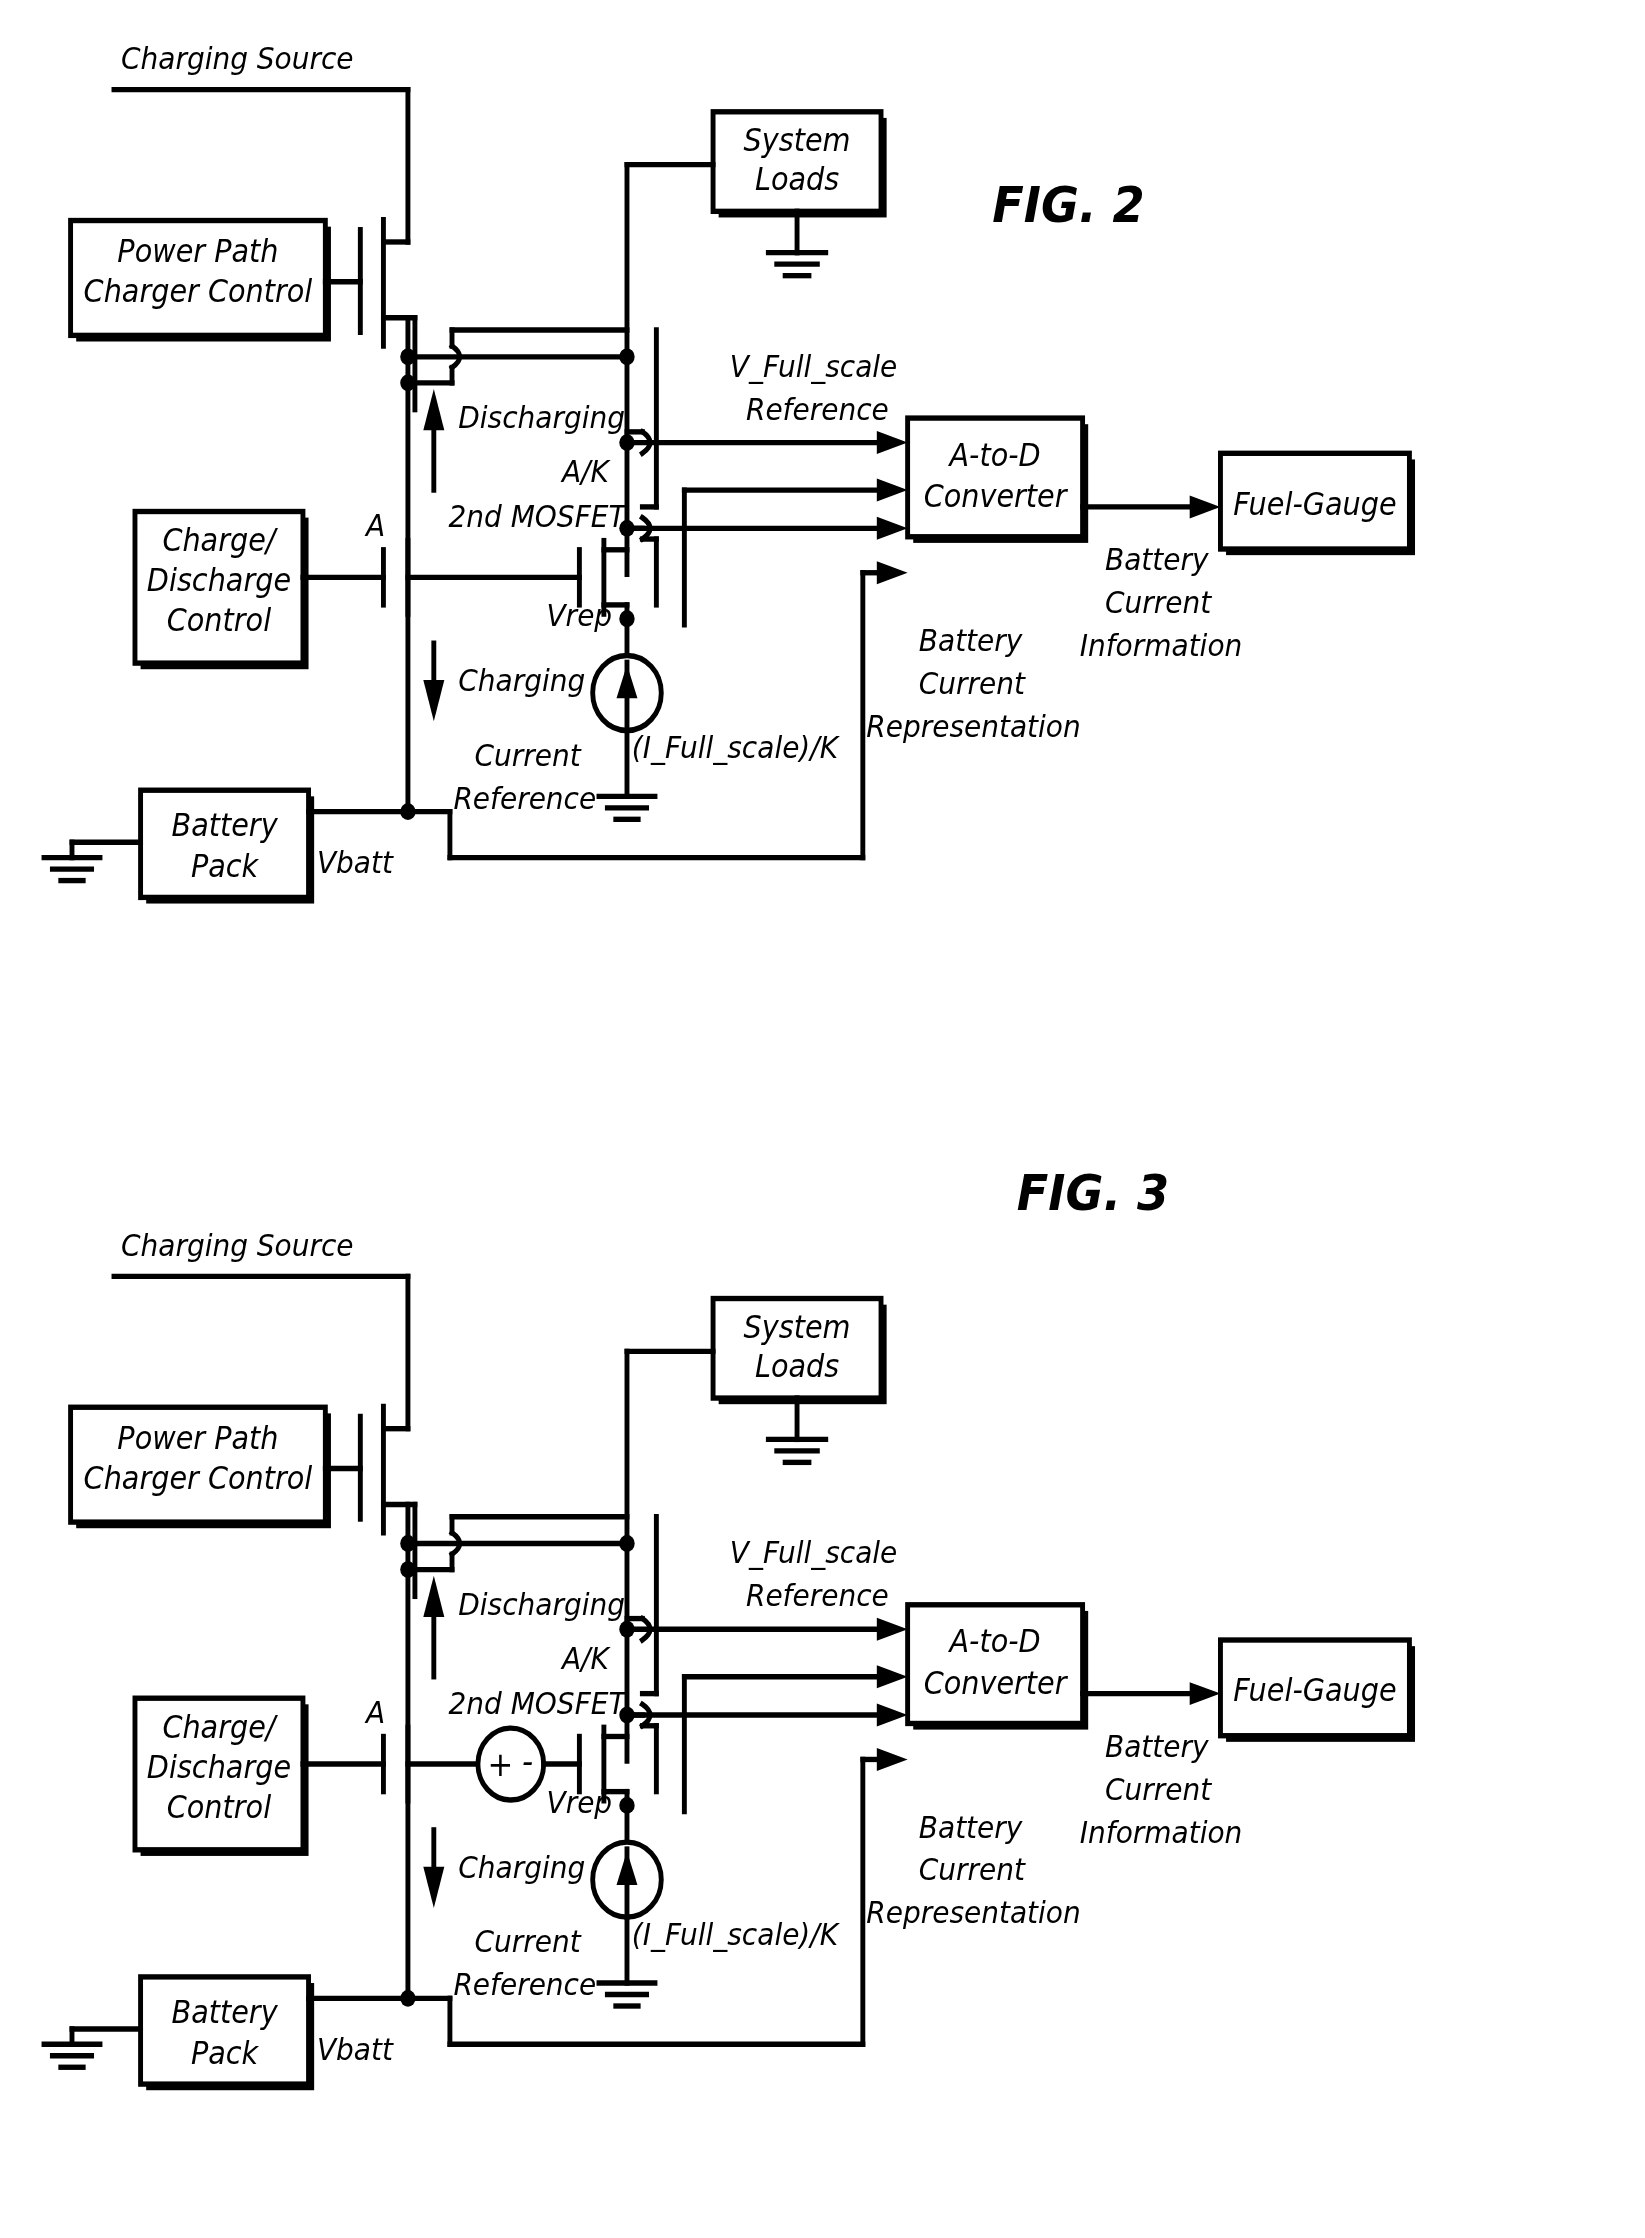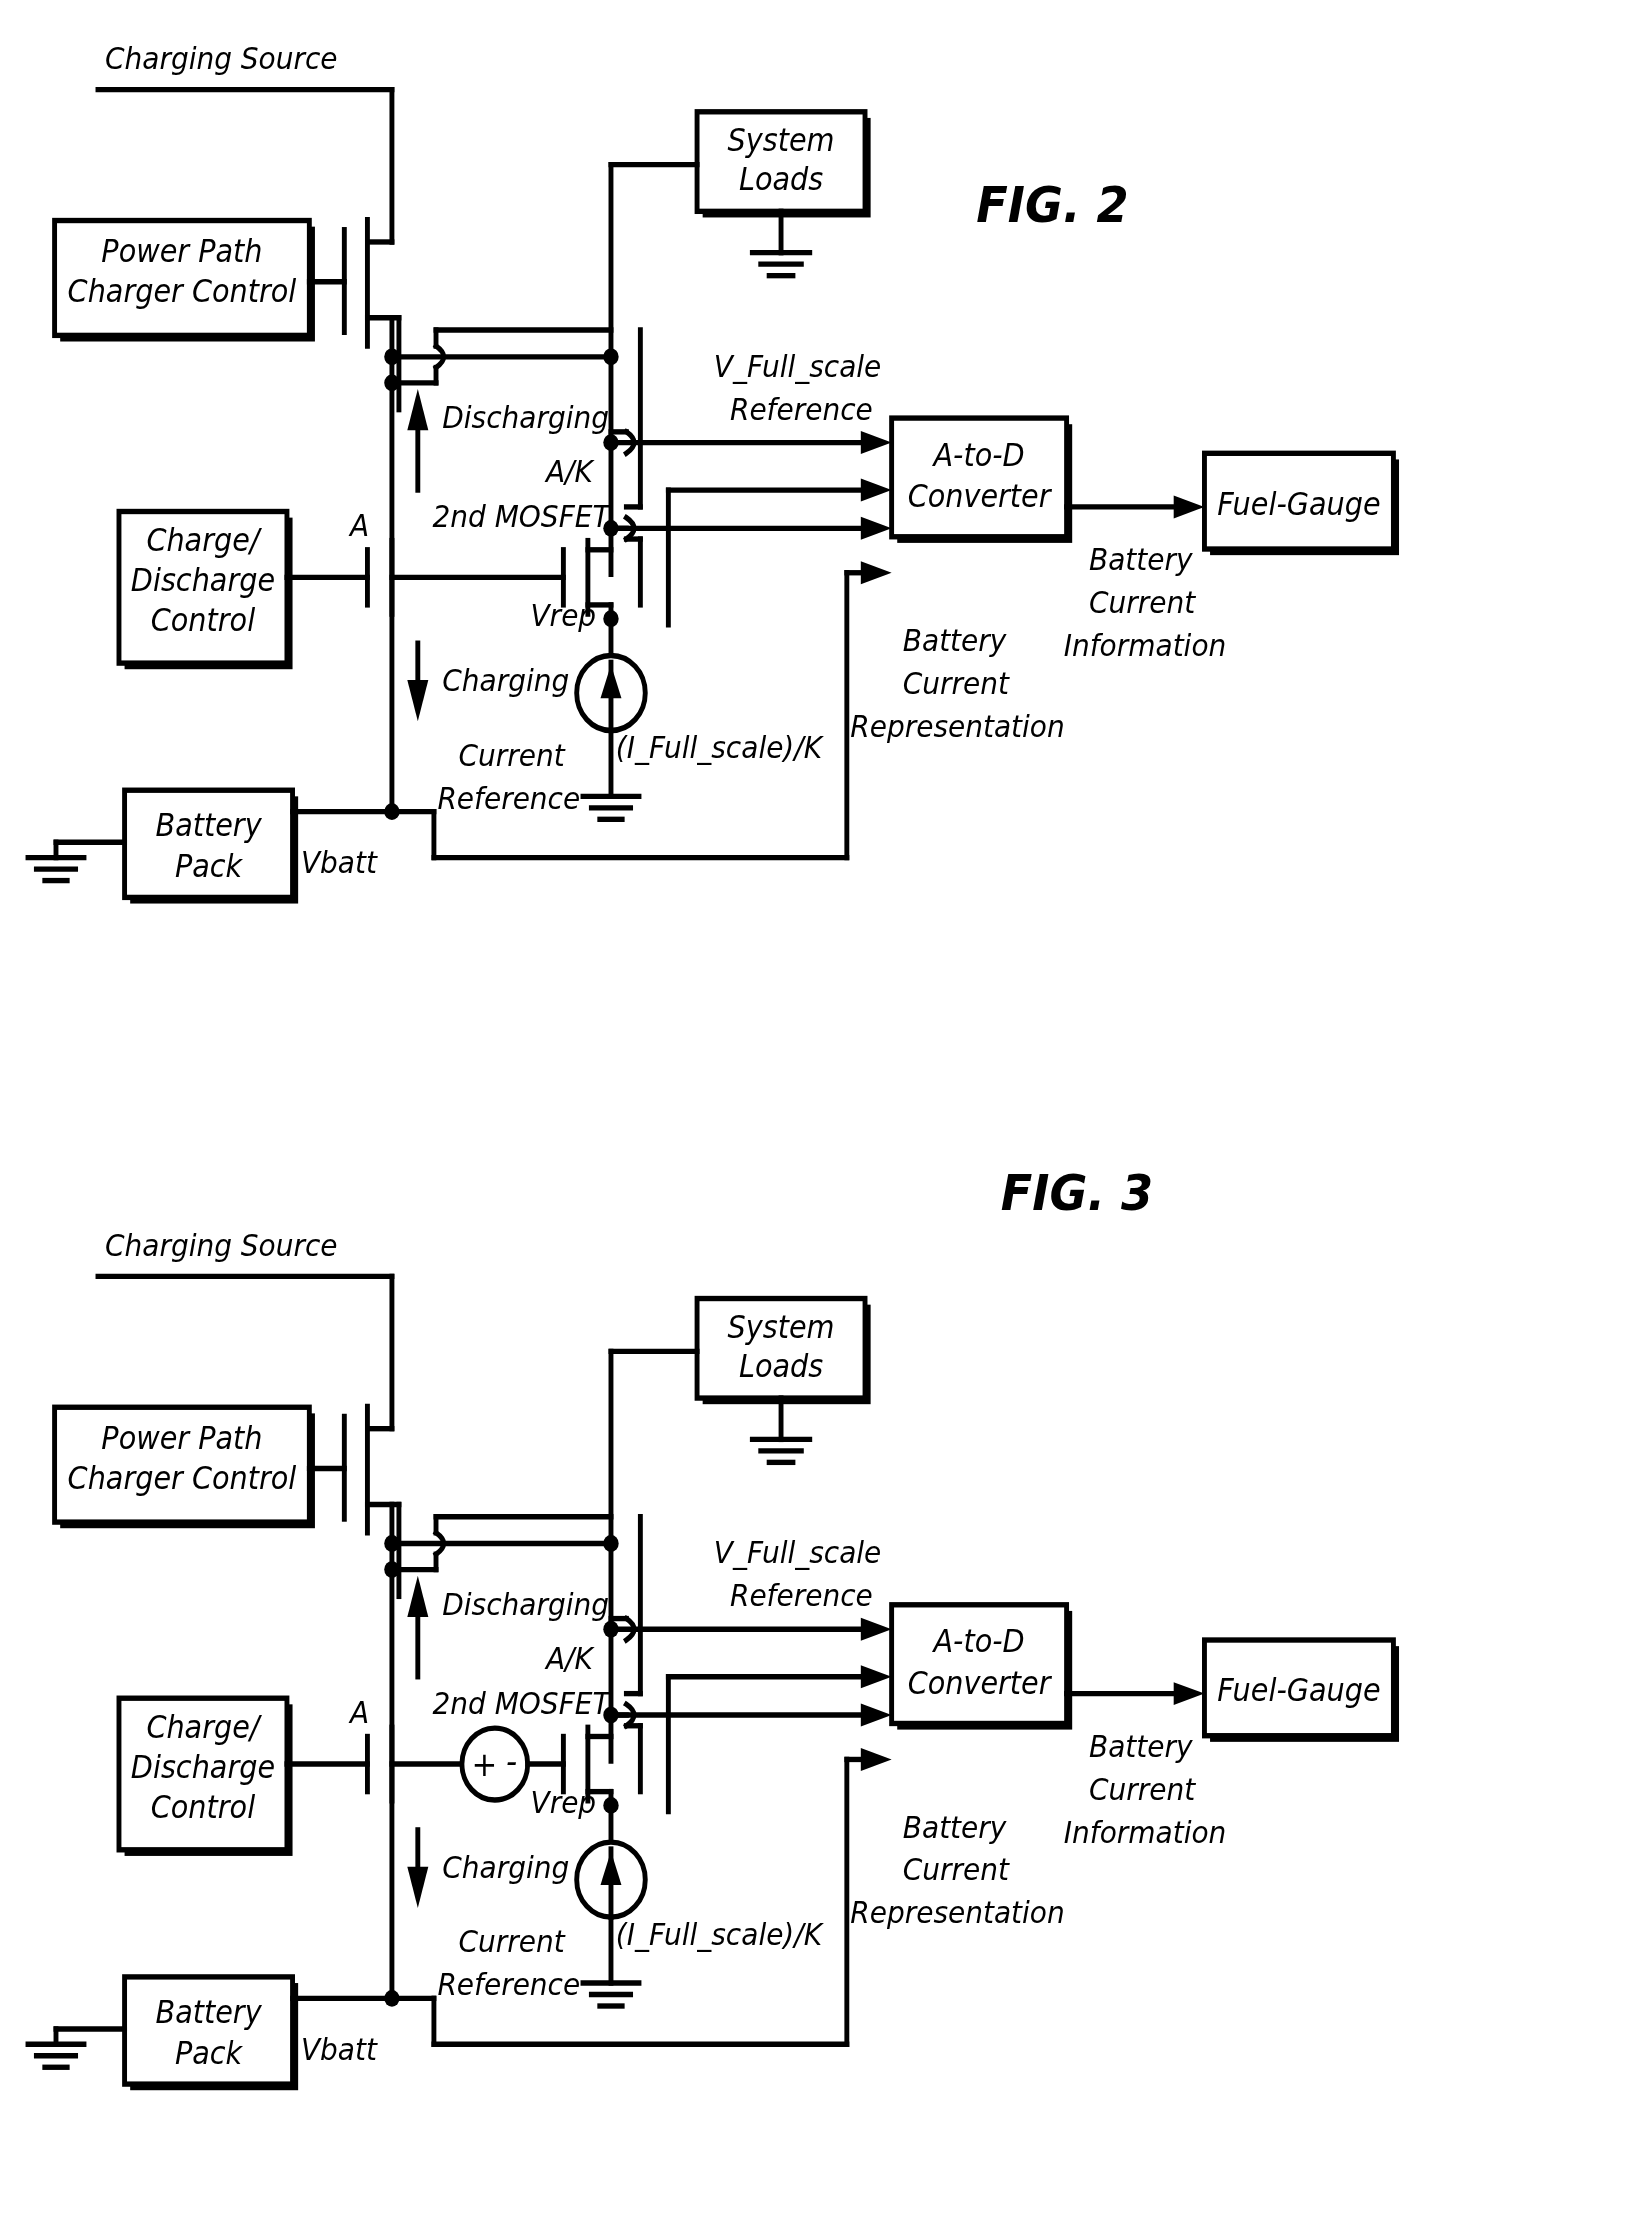--- a/index.html
+++ b/index.html
@@ -9,21 +9,21 @@
   }
   body {
     width: 1646px;
     height: 2239px;
     font-family: "DejaVu Sans", sans-serif;
     overflow: hidden;
     position: relative;
   }
   .figure {
     position: absolute;
-    left: 0;
+    left: 16px;
     width: 1504px;
   }
   #fig2 { top: 0; height: 1072px; }
   #fig3 { top: 1114px; height: 1124px; }
 
   svg.sheet {
     display: block;
     width: 100%;
     height: 100%;
   }

